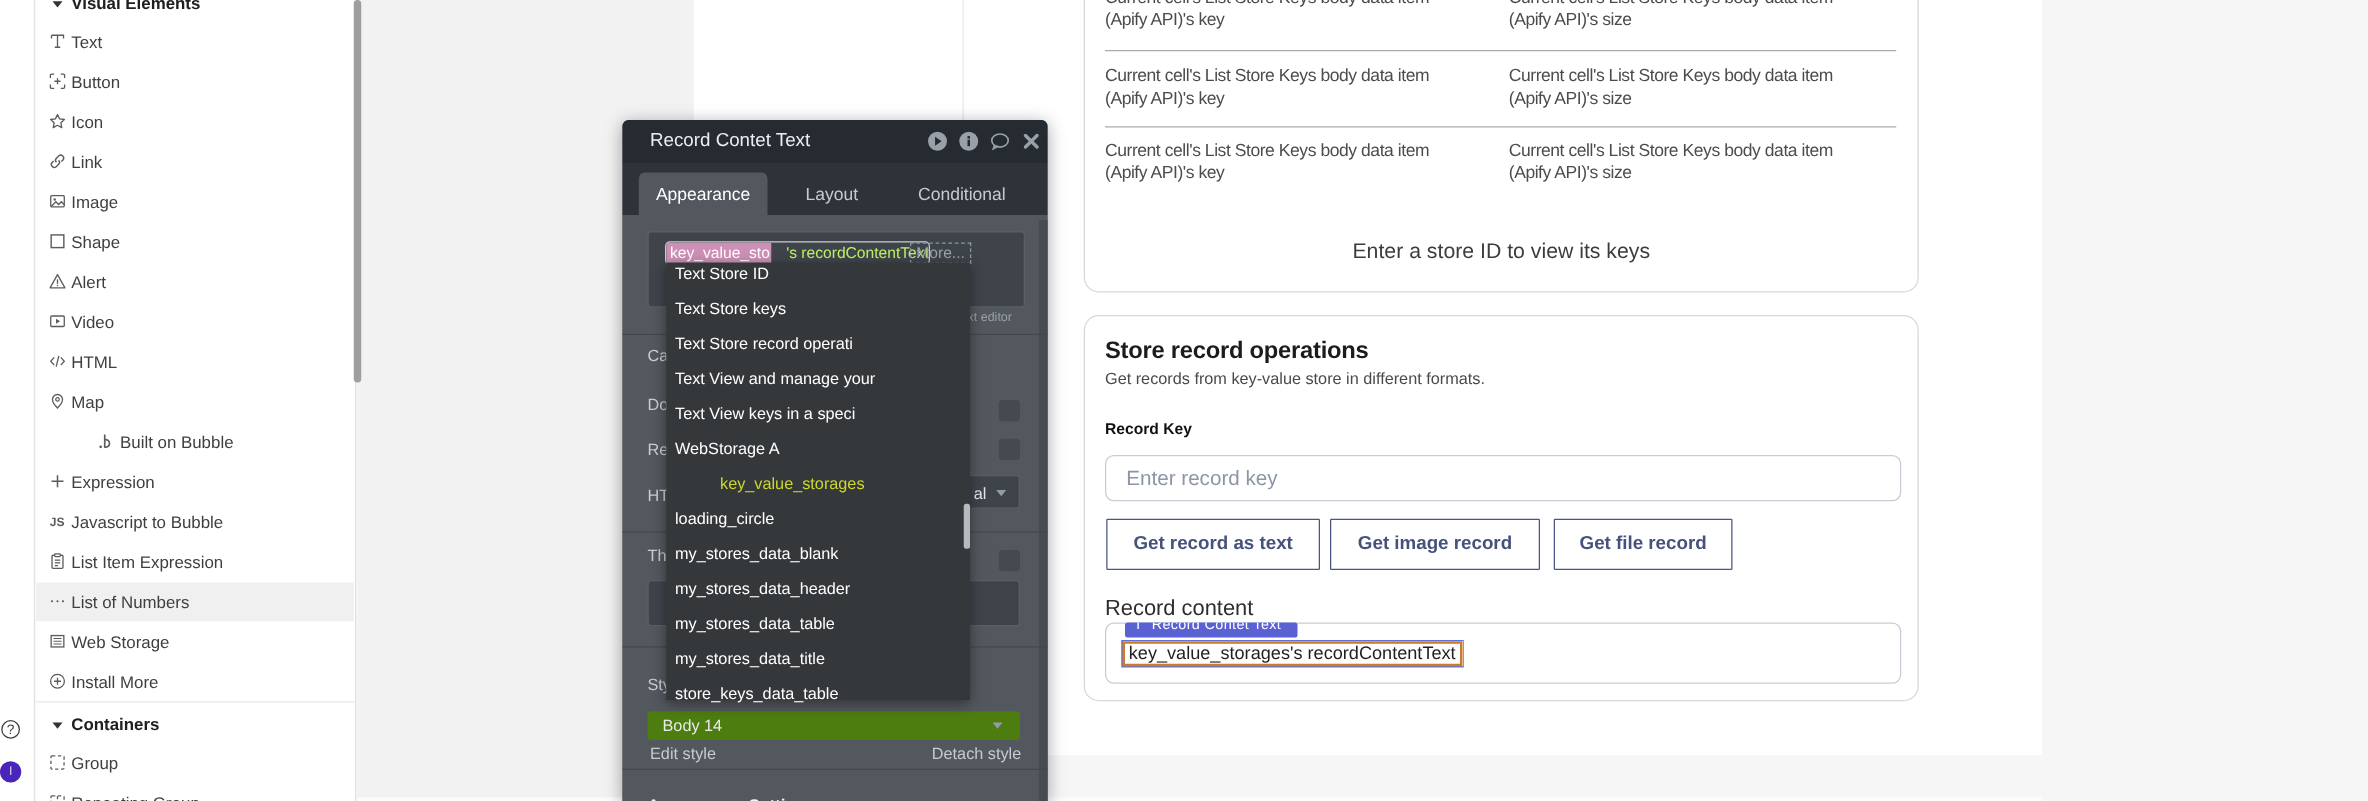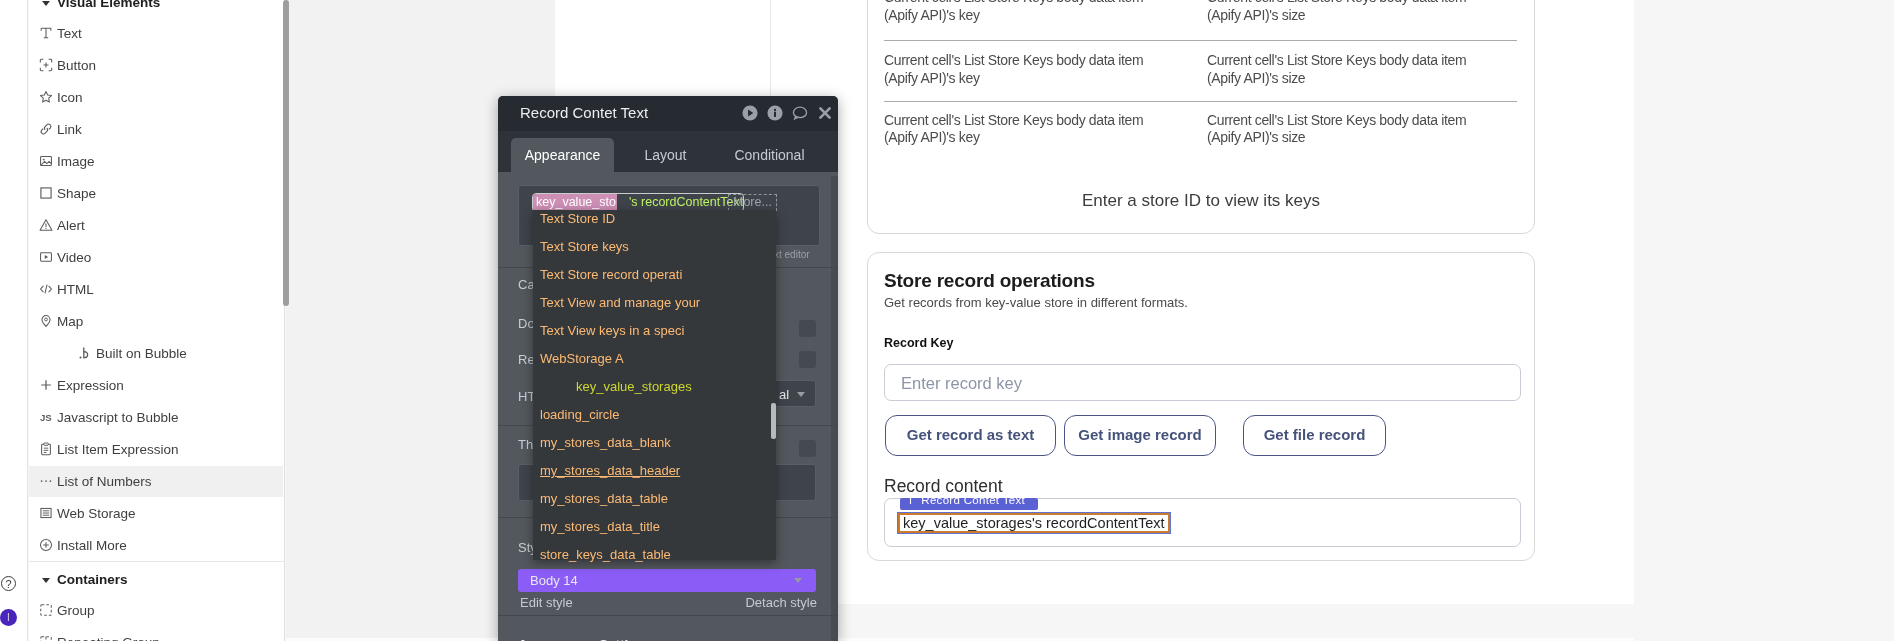--- a/index.html
+++ b/index.html
@@ -35,21 +35,21 @@
   .c1row { position:absolute; left:17px; width:632px; font-size:14px; letter-spacing:-0.35px; line-height:17.5px; color:#4c4c4c; }
   .c1col { position:absolute; top:0; width:330px; }
 
   
   #card2 { left:867px; top:252px; width:668px; height:309px; background:#fff; border:1px solid #d8d8d8; border-radius:12px; }
   #c2title { position:absolute; left:16px; top:17px; font-size:19px; letter-spacing:-0.2px; font-weight:bold; color:#1c1c1c; }
   #c2sub { position:absolute; left:16px; top:42px; font-size:13px; color:#4a4a4a; }
   #c2label { position:absolute; left:16px; top:83px; font-size:12.5px; font-weight:bold; color:#111; }
   #c2input { position:absolute; left:16px; top:111px; width:637px; height:37px; border:1px solid #c8cdd5; border-radius:7px; }
   #c2input span { position:absolute; left:16px; top:9px; font-size:16.5px; color:#8d95a6; }
-  .btn { position:absolute; top:162px; height:41px; border:1.5px solid #4a5585; border-radius:12px; color:#45527b; font-size:15px; font-weight:bold; text-align:center; }
+  .btn { position:absolute; top:162px; height:41px; border:1.5px solid #4a5585; border-radius:1px; color:#45527b; font-size:15px; font-weight:bold; text-align:center; }
   .btn span { position:relative; top:10px; }
   #c2rc { position:absolute; left:16px; top:223px; font-size:17.5px; color:#2e2e2e; }
   #c2box { position:absolute; left:16px; top:245px; width:637px; height:49px; border:1px solid #c8cdd5; border-radius:7px; }
   #c2tag { position:absolute; left:32px; top:245px; width:138px; height:12px; background:#5a61d2; border-radius:2px; overflow:hidden; }
   #c2tag span { position:absolute; left:7px; top:-4px; font-size:11.5px; color:#fff; letter-spacing:.3px; }
   #c2sel { position:absolute; left:30px; top:260px; height:20px; border:2px solid #cd7a2e; box-shadow:0 0 0 1px #5b74d8; font-size:14.5px; color:#1f1f1f; padding:0 3px; line-height:16px; }
 
   
   #panel { left:498px; top:96px; width:340px; height:545px; border-radius:5px 5px 0 0; box-shadow:0 3px 14px rgba(0,0,0,.35); background:#53585e; }
   #p-head { position:absolute; left:0; top:0; width:340px; height:35px; background:#262b32; border-radius:5px 5px 0 0; }
@@ -71,30 +71,30 @@
   #more { position:absolute; left:209px; top:8px; height:17px; border:1px dashed #8f969e; font-size:12.5px; line-height:15px; color:#9aa1a9; padding:0 4px; }
   #xteditor { position:absolute; left:276px; top:153px; font-size:10px; color:#9aa1a9; }
 
   .plabel { position:absolute; left:20px; font-size:13px; color:#c9ced3; }
   .pcheck { position:absolute; left:301px; width:17px; height:17px; background:#454a50; border-radius:3px; }
   #htsel { position:absolute; left:240px; top:284px; width:78px; height:27px; background:#3f444b; border:1px solid #5a5f66; border-radius:3px; }
   #htsel .t { position:absolute; left:40px; top:6px; font-size:13px; color:#e3e6e9; }
   #htsel .car { position:absolute; right:10px; top:11px; width:0; height:0; border-left:4.5px solid transparent; border-right:4.5px solid transparent; border-top:5px solid #959ca4; }
   #thinput { position:absolute; left:20px; top:368px; width:298px; height:37px; background:#3f444b; border:1px solid #5a5f66; border-radius:3px; }
   .pdiv { position:absolute; left:0; width:340px; height:1px; background:#43484e; }
-  #stysel { position:absolute; left:20px; top:473px; width:298px; height:23px; background:#8b5cf6; border-radius:3px; }
+  #stysel { position:absolute; left:20px; top:473px; width:298px; height:23px; background:#4d7c0f; border-radius:3px; }
   #stysel .t { position:absolute; left:12px; top:4px; font-size:13px; color:#e7eaec; }
   #stysel .car { position:absolute; right:14px; top:9px; width:0; height:0; border-left:4.5px solid transparent; border-right:4.5px solid transparent; border-top:5px solid #959ca4; }
   #editsty { position:absolute; left:22px; top:499px; font-size:13px; color:#c6cbd1; }
   #detachsty { position:absolute; right:21px; top:499px; font-size:13px; color:#c6cbd1; }
   #appset { position:absolute; left:20px; top:541px; font-size:13.5px; font-weight:bold; color:#f0f2f4; }
 
   
   #dropdown { position:absolute; left:35px; top:114px; width:243px; height:350px; background:#35383b; box-shadow:0 3px 10px rgba(0,0,0,.4); }
-  .dd-item { position:absolute; left:7px; font-size:13px; color:#fdba74; white-space:nowrap; }
+  .dd-item { position:absolute; left:7px; font-size:13px; color:#ffffff; white-space:nowrap; }
   .dd-key { color:#ccd72f !important; }
   #dd-scroll { position:absolute; left:238px; top:193px; width:5px; height:36px; background:#b6babf; border-radius:2px; }
 </style>
 
 </head>
 <body>
 
   <div class="abs" id="canvas-left"></div>
   <div class="abs" id="page"></div>
   <div class="abs" id="bottomstrip"></div>
@@ -105,21 +105,21 @@
   <div class="abs" id="c1rows"></div>
 
   <div class="abs" id="card2">
     <div id="c2title">Store record operations</div>
     <div id="c2sub">Get records from key-value store in different formats.</div>
     <div id="c2label">Record Key</div>
     <div id="c2input">
       <span>Enter record key</span>
     </div>
     <div class="btn" style="left:17px; width:171px;"><span>Get record as text</span></div>
-    <div class="btn" style="left:196px; width:152px;"><span>Get image record</span></div>
+    <div class="btn" style="left:196px; width:168px;"><span>Get image record</span></div>
     <div class="btn" style="left:375px; width:143px;"><span>Get file record</span></div>
     <div id="c2rc">Record content</div>
     <div id="c2box"></div>
     <div id="c2tag">
       <span>T&nbsp; Record Contet Text</span>
     </div>
     <div id="c2sel">key_value_storages's recordContentText</div>
   </div>
 
   <div class="abs" id="gutter"></div>
@@ -334,21 +334,21 @@
         <div id="dd-scroll"></div>
         <div class="dd-item" style="top: 1px;">Text Store ID</div>
         <div class="dd-item" style="top: 29px;">Text Store keys</div>
         <div class="dd-item" style="top: 57px;">Text Store record operati</div>
         <div class="dd-item" style="top: 85px;">Text View and manage your</div>
         <div class="dd-item" style="top: 113px;">Text View keys in a speci</div>
         <div class="dd-item" style="top: 141px;">WebStorage A</div>
         <div class="dd-item dd-key" style="top: 169px; padding-left: 36px;">key_value_storages</div>
         <div class="dd-item" style="top: 197px;">loading_circle</div>
         <div class="dd-item" style="top: 225px;">my_stores_data_blank</div>
-        <div class="dd-item" style="top: 253px; text-decoration: underline;">my_stores_data_header</div>
+        <div class="dd-item" style="top: 253px;">my_stores_data_header</div>
         <div class="dd-item" style="top: 281px;">my_stores_data_table</div>
         <div class="dd-item" style="top: 309px;">my_stores_data_title</div>
         <div class="dd-item" style="top: 337px;">store_keys_data_table</div>
       </div>
     </div>
   </div>
 
 <div class="abs c1row" style="left: 884px; top: -11px; width: 640px;">
     <div class="c1col" style="left:0;">Current cell's List Store Keys body data item<br>(Apify API)'s key</div>
     <div class="c1col" style="left:323px;">Current cell's List Store Keys body data item<br>(Apify API)'s size</div>

